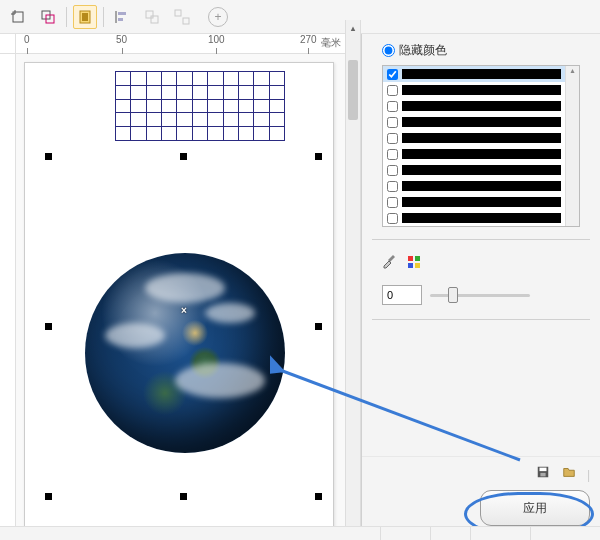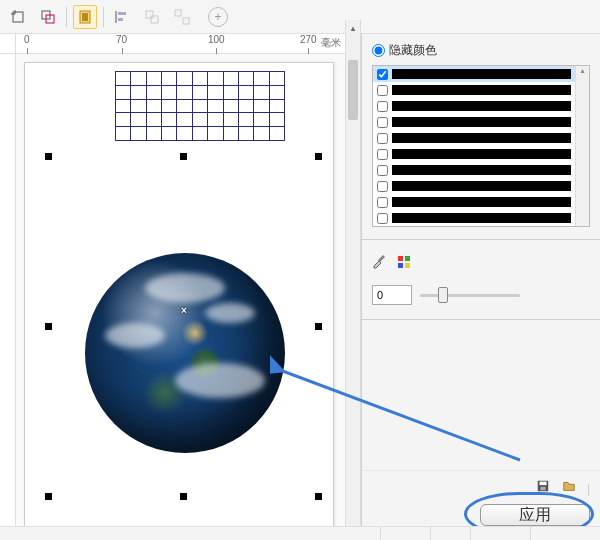--- a/index.html
+++ b/index.html
@@ -49,40 +49,40 @@
 
   
   .vscroll { position:absolute; top:20px; left:345px; width:16px; bottom:0; background:#f0f0f0; border-left:1px solid #ddd; border-right:1px solid #ddd; }
   .vscroll .arrow { height:16px; text-align:center; color:#666; font-size:9px; line-height:16px; }
   .vscroll .thumb { position:absolute; top:40px; left:2px; right:2px; height:60px; background:#c8c8c8; border-radius:2px; }
 
   
   .panel { flex: 1; background: #f4f4f4; border-left: 1px solid #d0d0d0; margin-left:16px; position:relative; display:flex; flex-direction:column; }
   .panel-title { padding: 6px 10px; font-size: 12px; color: #444; border-bottom: 1px solid #e0e0e0; background:#f0f0f0; position:relative; }
   .panel-title .chev { position:absolute; right:8px; top:6px; color:#aaa; font-size:10px; }
-  .panel-body { padding: 8px 10px; flex:1; overflow:hidden; }
+  .panel-body { padding: 8px 20px; flex:1; overflow:hidden; }
   .radio-row { display:flex; align-items:center; gap:4px; margin-bottom:4px; color:#333; }
   .radio-row input { margin:0; }
   .color-list { border:1px solid #bbb; background:#fff; margin-top:6px; }
   .color-row { display:flex; align-items:center; height:16px; padding:0 4px; gap:4px; }
   .color-swatch { flex:1; height:10px; background:#000; }
   .color-list-scroll { width:14px; background:#f0f0f0; border-left:1px solid #ddd; position:relative; }
   .color-list-wrap { display:flex; }
   .color-rows { flex:1; }
   .panel-sep { height:1px; background:#d0d0d0; margin:12px -10px; }
   .tool-row { display:flex; align-items:center; gap:8px; padding:2px 0; }
   .eyedrop svg, .palette svg { width:16px; height:16px; }
   .num-input { width:40px; height:20px; border:1px solid #aaa; padding:0 4px; font-size:11px; }
   .slider { flex:1; position:relative; height:20px; display:flex; align-items:center; }
   .slider-track { height:3px; background:#ccc; width:100px; border-radius:2px; }
   .slider-thumb { position:absolute; left:18px; top:2px; width:10px; height:16px; background:#eee; border:1px solid #888; border-radius:2px; }
   .panel-footer { padding: 8px 10px 14px; border-top:1px solid #e8e8e8; }
   .footer-icons { text-align:right; margin-bottom:8px; color:#555; }
   .footer-icons span { margin-left:8px; cursor:pointer; }
-  .apply-btn { display:block; width:110px; height:22px; margin-left:auto; background: linear-gradient(#fdfdfd,#e9e9e9); border:1px solid #9a9a9a; border-radius:6px; font-size:16px; color:#333; cursor:pointer; }
+  .apply-btn { display:block; width:110px; height:36px; margin-left:auto; background: linear-gradient(#fdfdfd,#e9e9e9); border:1px solid #9a9a9a; border-radius:11px; font-size:12px; color:#333; cursor:pointer; }
   .apply-highlight { position:absolute; border:3px solid #3a7bd5; border-radius:50%/60%; width:130px; height:44px; right:6px; bottom:4px; pointer-events:none; }
 
   
   .arrow-anno { position:absolute; pointer-events:none; z-index:50; }
 
   
   .status-frag { position:absolute; left:0; right:0; bottom:0; height:14px; background:#f4f4f4; border-top:1px solid #e0e0e0; }
   .status-frag .seg { position:absolute; top:0; bottom:0; border-left:1px solid #ddd; }
 </style>
 </head>
@@ -130,21 +130,21 @@
       </svg>
   </div>
   <div class="tool-add">+</div>
 </div>
 
 <div class="main">
   <div class="canvas-wrap">
     <div class="canvas-corner"></div>
     <div class="ruler-h">
       <span class="tick" style="left:8px">0</span>
-      <span class="tick" style="left:100px">70</span>
+      <span class="tick" style="left:100px">50</span>
       <span class="tick" style="left:192px">100</span>
       <span class="tick" style="left:284px">270</span>
       <span class="ruler-unit">毫米</span>
     </div>
     <div class="ruler-v"></div>
     <div class="canvas">
       <div class="page">
 
         <div class="grid-shape">
           <table>

